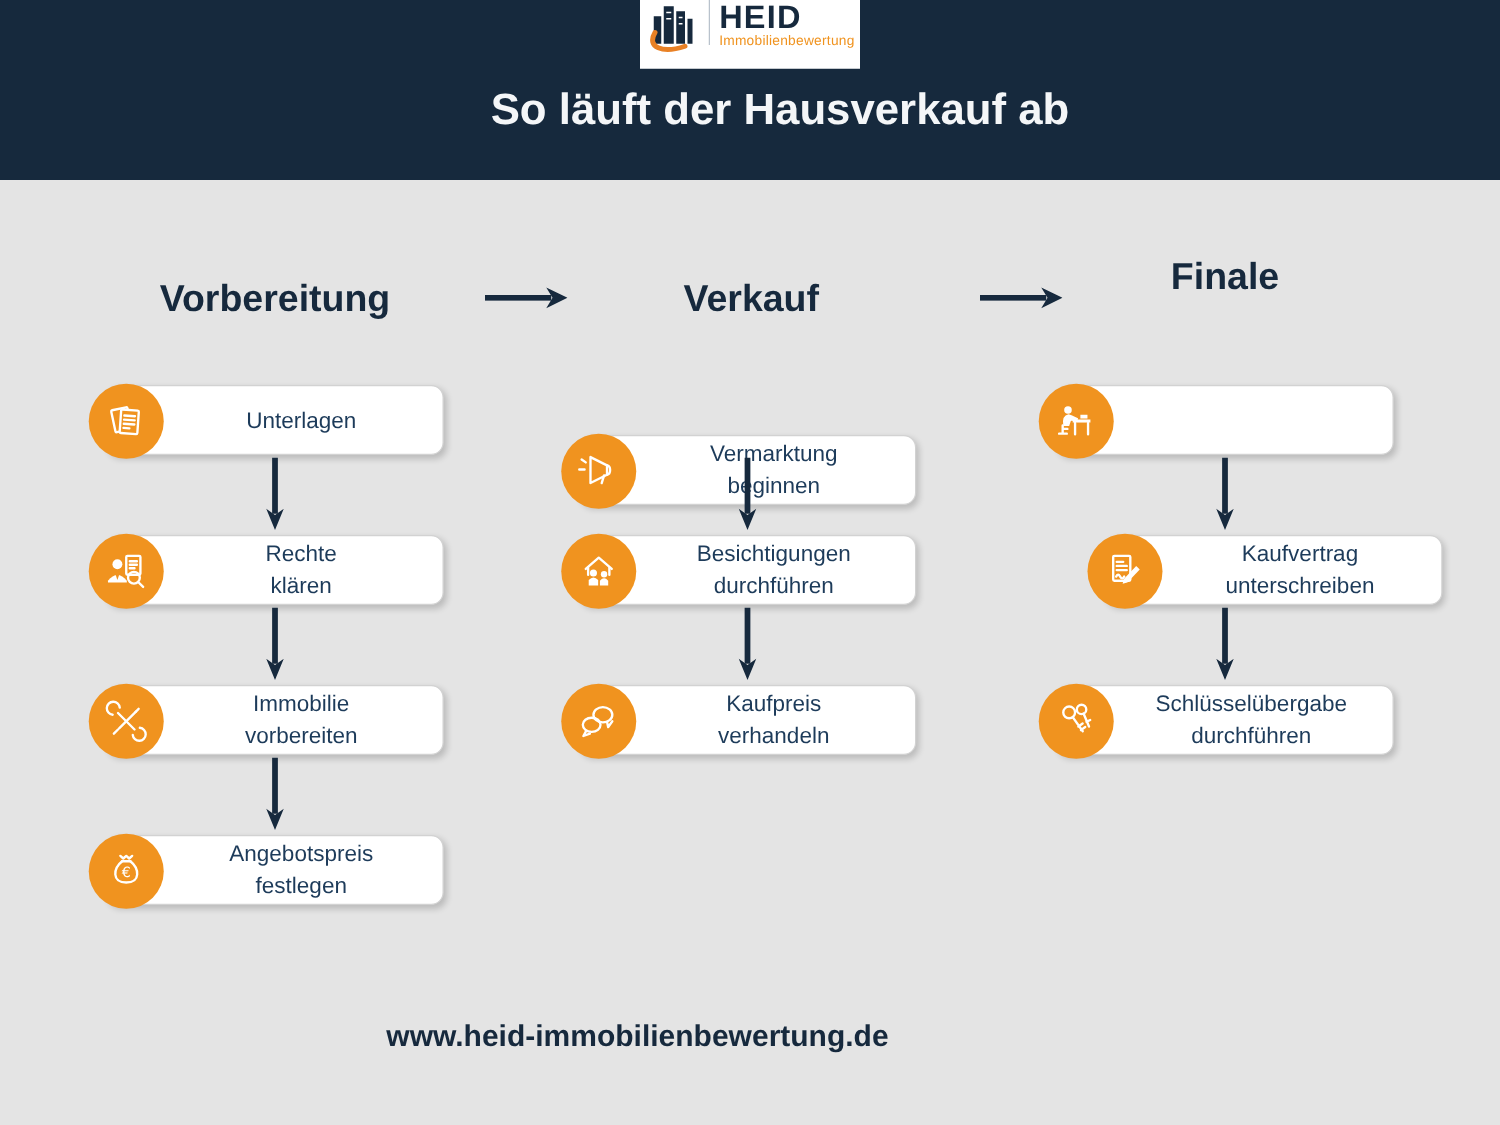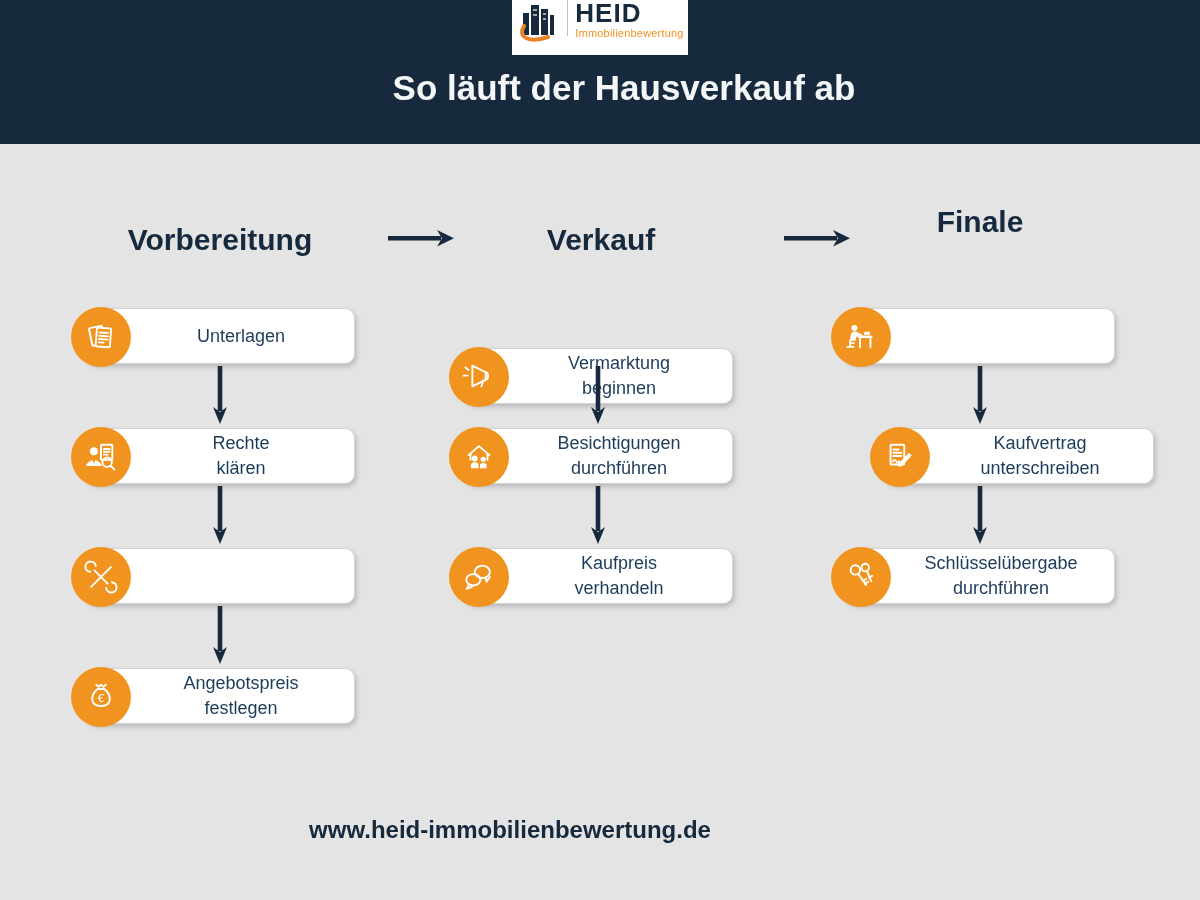--- a/index.html
+++ b/index.html
@@ -149,20 +149,24 @@
     <div class="badge">
       <svg width="34" height="34" viewBox="0 0 36 36">
         <path class="ic" d="M11 11 L25 25" stroke-width="4"></path>
         <path class="ic" d="M12.5 6.5 a5.5 5.5 0 1 0 -6 6" stroke-width="3"></path>
         <path class="ic" d="M23.5 29.5 a5.5 5.5 0 1 0 6 -6" stroke-width="3"></path>
         <path class="ic" d="M12 24 L26 10" stroke-width="3.6"></path>
         <path class="ic" d="M7.5 28.5 l3.5 -3.5" stroke-width="7"></path>
         <path class="ic" d="M26 10 l2.5 -2.5" stroke-width="2"></path>
       </svg>
     </div>
+    <div class="card-text">
+      <span>Immobilie</span>
+      <span>vorbereiten</span>
+    </div>
   </div>
 
   <div class="card" style="left:85px;top:668px;">
     <div class="badge">
       <svg width="34" height="34" viewBox="0 0 36 36">
         <path class="ic" d="M13 5 l2.5 2.2 2.5 -2.2 2.5 2.2 2.5 -2.2" stroke-width="1.8"></path>
         <path class="ic" d="M14.5 9.5 h7" stroke-width="2"></path>
         <path class="ic" d="M14.5 9.5 C 7 15.5, 5.5 27.5, 18 27.5 C 30.5 27.5, 29 15.5, 21.5 9.5" stroke-width="2.2"></path>
         <text x="18" y="22.8" text-anchor="middle" font-size="12" fill="#ffffff" font-family="'DejaVu Sans',sans-serif">€</text>
       </svg>

